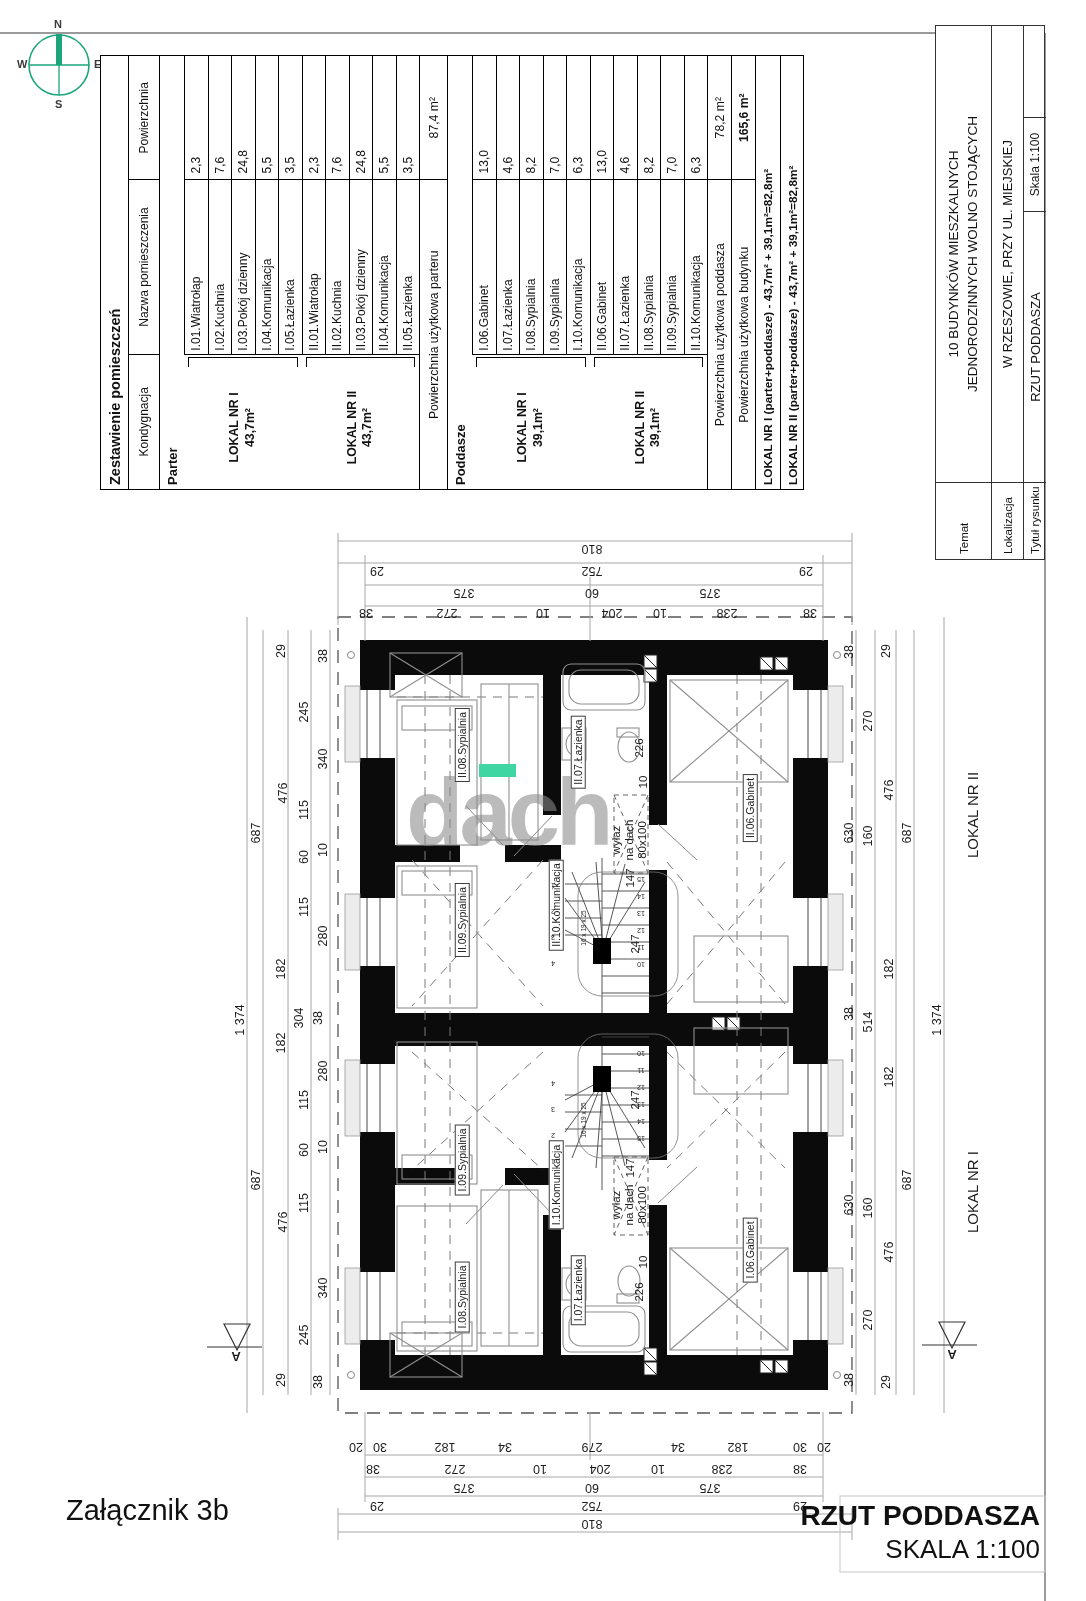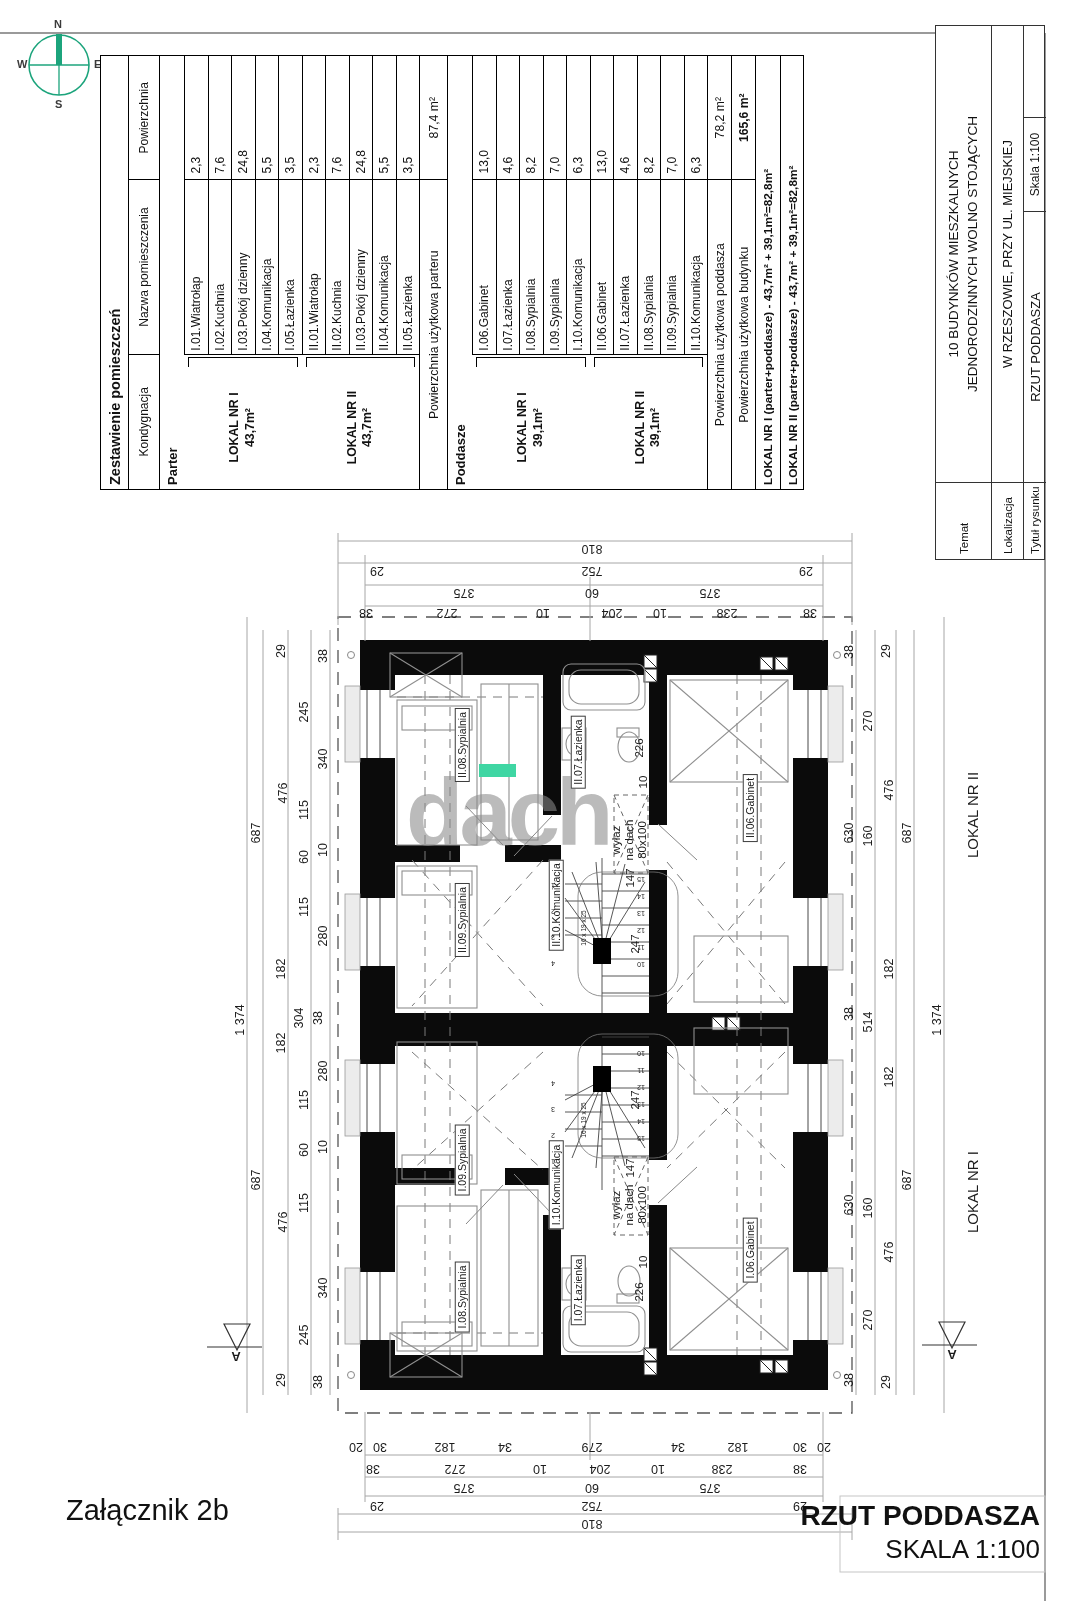--- a/index.html
+++ b/index.html
@@ -681,15 +681,15 @@
     <div class="pl" style="left: 553px; top: 1161px; font-size: 7px; transform: translate(-50%, -50%) rotate(180deg);">1</div>
     <div class="pl" style="left: 553px; top: 1135px; font-size: 7px; transform: translate(-50%, -50%) rotate(180deg);">2</div>
     <div class="pl" style="left: 553px; top: 1109px; font-size: 7px; transform: translate(-50%, -50%) rotate(180deg);">3</div>
     <div class="pl" style="left: 553px; top: 1083px; font-size: 7px; transform: translate(-50%, -50%) rotate(180deg);">4</div>
     <div class="pl" style="left: 972px; top: 815px; font-size: 15px; transform: translate(-50%, -50%) rotate(-90deg);">LOKAL NR II</div>
     <div class="pl" style="left: 972px; top: 1192px; font-size: 15px; transform: translate(-50%, -50%) rotate(-90deg);">LOKAL NR I</div>
     <div class="pl plb" style="left: 236px; top: 1356px; font-size: 13px; transform: translate(-50%, -50%) rotate(180deg);">A</div>
     <div class="pl plb" style="left: 952px; top: 1354px; font-size: 13px; transform: translate(-50%, -50%) rotate(180deg);">A</div>
   </div>
 
-<div class="foot" style="left:66px;top:1494px;font-size:29px">Załącznik 2b</div>
+<div class="foot" style="left:66px;top:1494px;font-size:29px">Załącznik 3b</div>
 <div class="foot" style="right:46px;top:1500px;font-size:28px;font-weight:bold">RZUT PODDASZA</div>
 <div class="foot" style="right:46px;top:1534px;font-size:26px">SKALA 1:100</div>
 
 </body></html>

